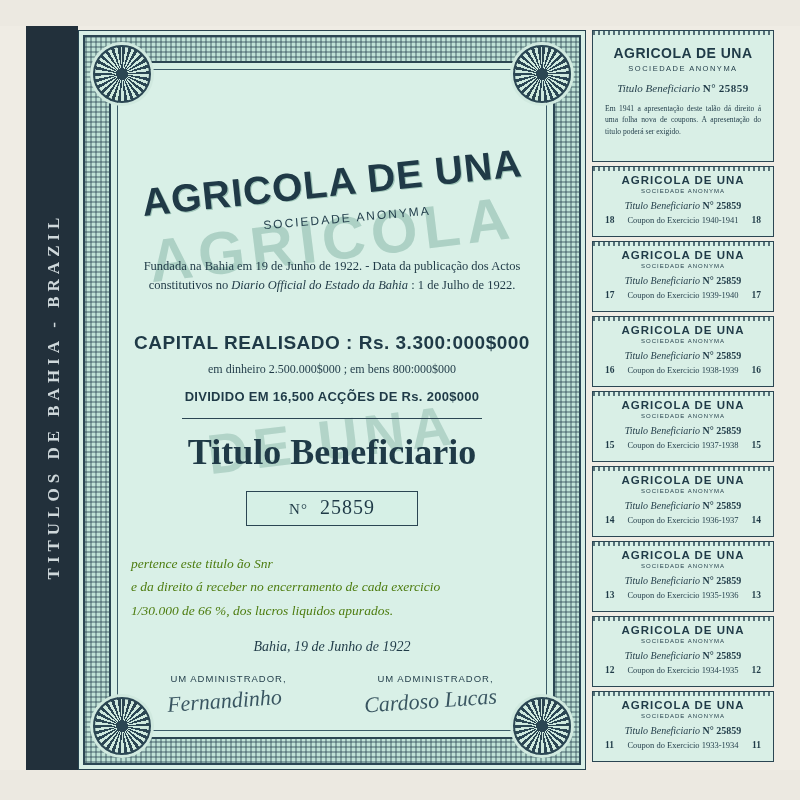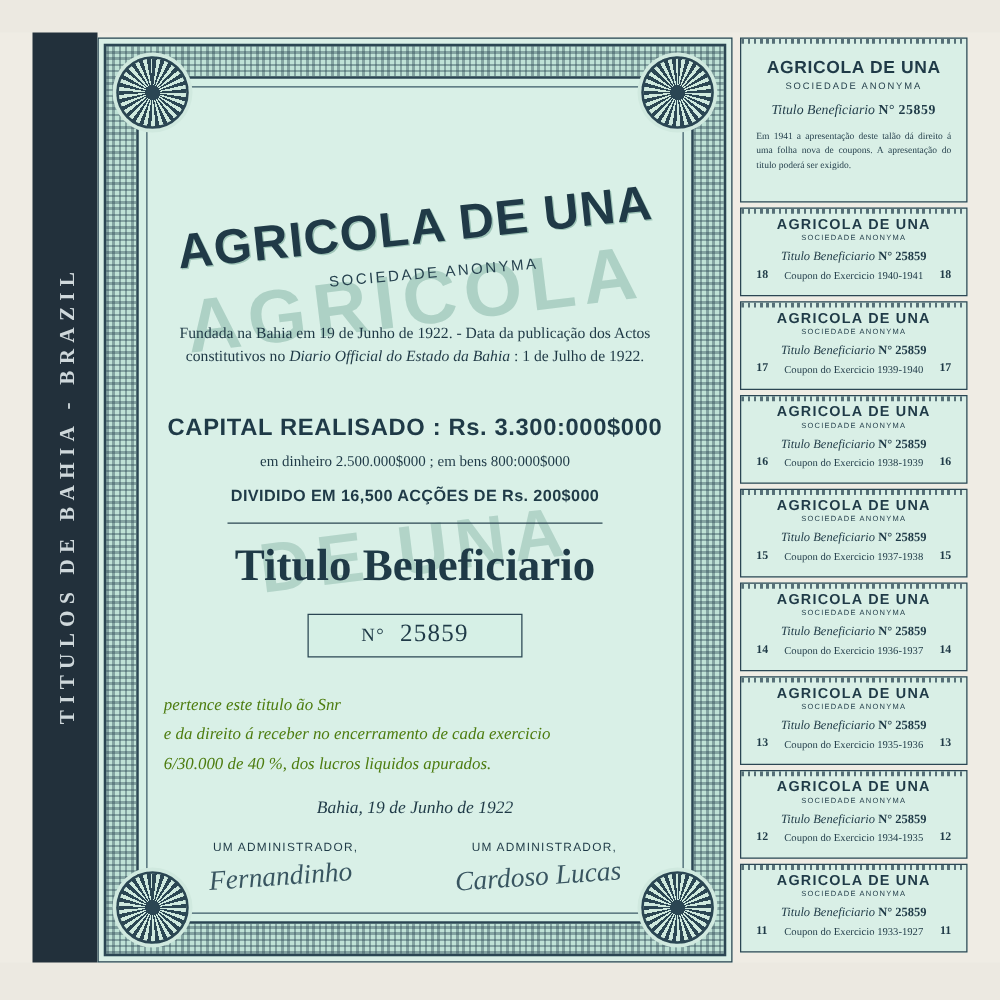--- a/index.html
+++ b/index.html
@@ -260,21 +260,21 @@
       <div class="doctype">Titulo Beneficiario</div>
 
       <div class="numbox">
         <span class="lead">N°</span>
         &nbsp;<span>25859</span>
       </div>
 
       <div class="body-text">
         <div>pertence este titulo ão Snr</div>
         <div>e da direito á receber no encerramento de cada exercicio</div>
-        <div>6/30.000 de 40 %, dos lucros liquidos apurados.</div>
+        <div>1/30.000 de 66 %, dos lucros liquidos apurados.</div>
       </div>
 
       <div class="place-date">Bahia, 19 de Junho de 1922</div>
 
       <div class="signs">
         <span>UM ADMINISTRADOR,</span>
         <span>UM ADMINISTRADOR,</span>
       </div>
       <div class="sig-scrawl">
         <span>Fernandinho</span>
@@ -393,21 +393,21 @@
           </div>
         </div>
         <div class="coupon" style="height: 71px;">
           <div class="perf"></div>
           <div class="c-body">
             <div class="c-title2">AGRICOLA  DE  UNA</div>
             <div class="c-sub2">SOCIEDADE ANONYMA</div>
             <div class="c-tb2">Titulo Beneficiario <b>N°</b> <b>25859</b></div>
             <div class="c-row">
               <span class="idx">11</span>
-              <span class="mid">Coupon do Exercicio 1933-1927</span>
+              <span class="mid">Coupon do Exercicio 1933-1934</span>
               <span class="idx">11</span>
             </div>
           </div>
         </div>
       </div>
   </div>
 
 </div>
 
 </body></html>

